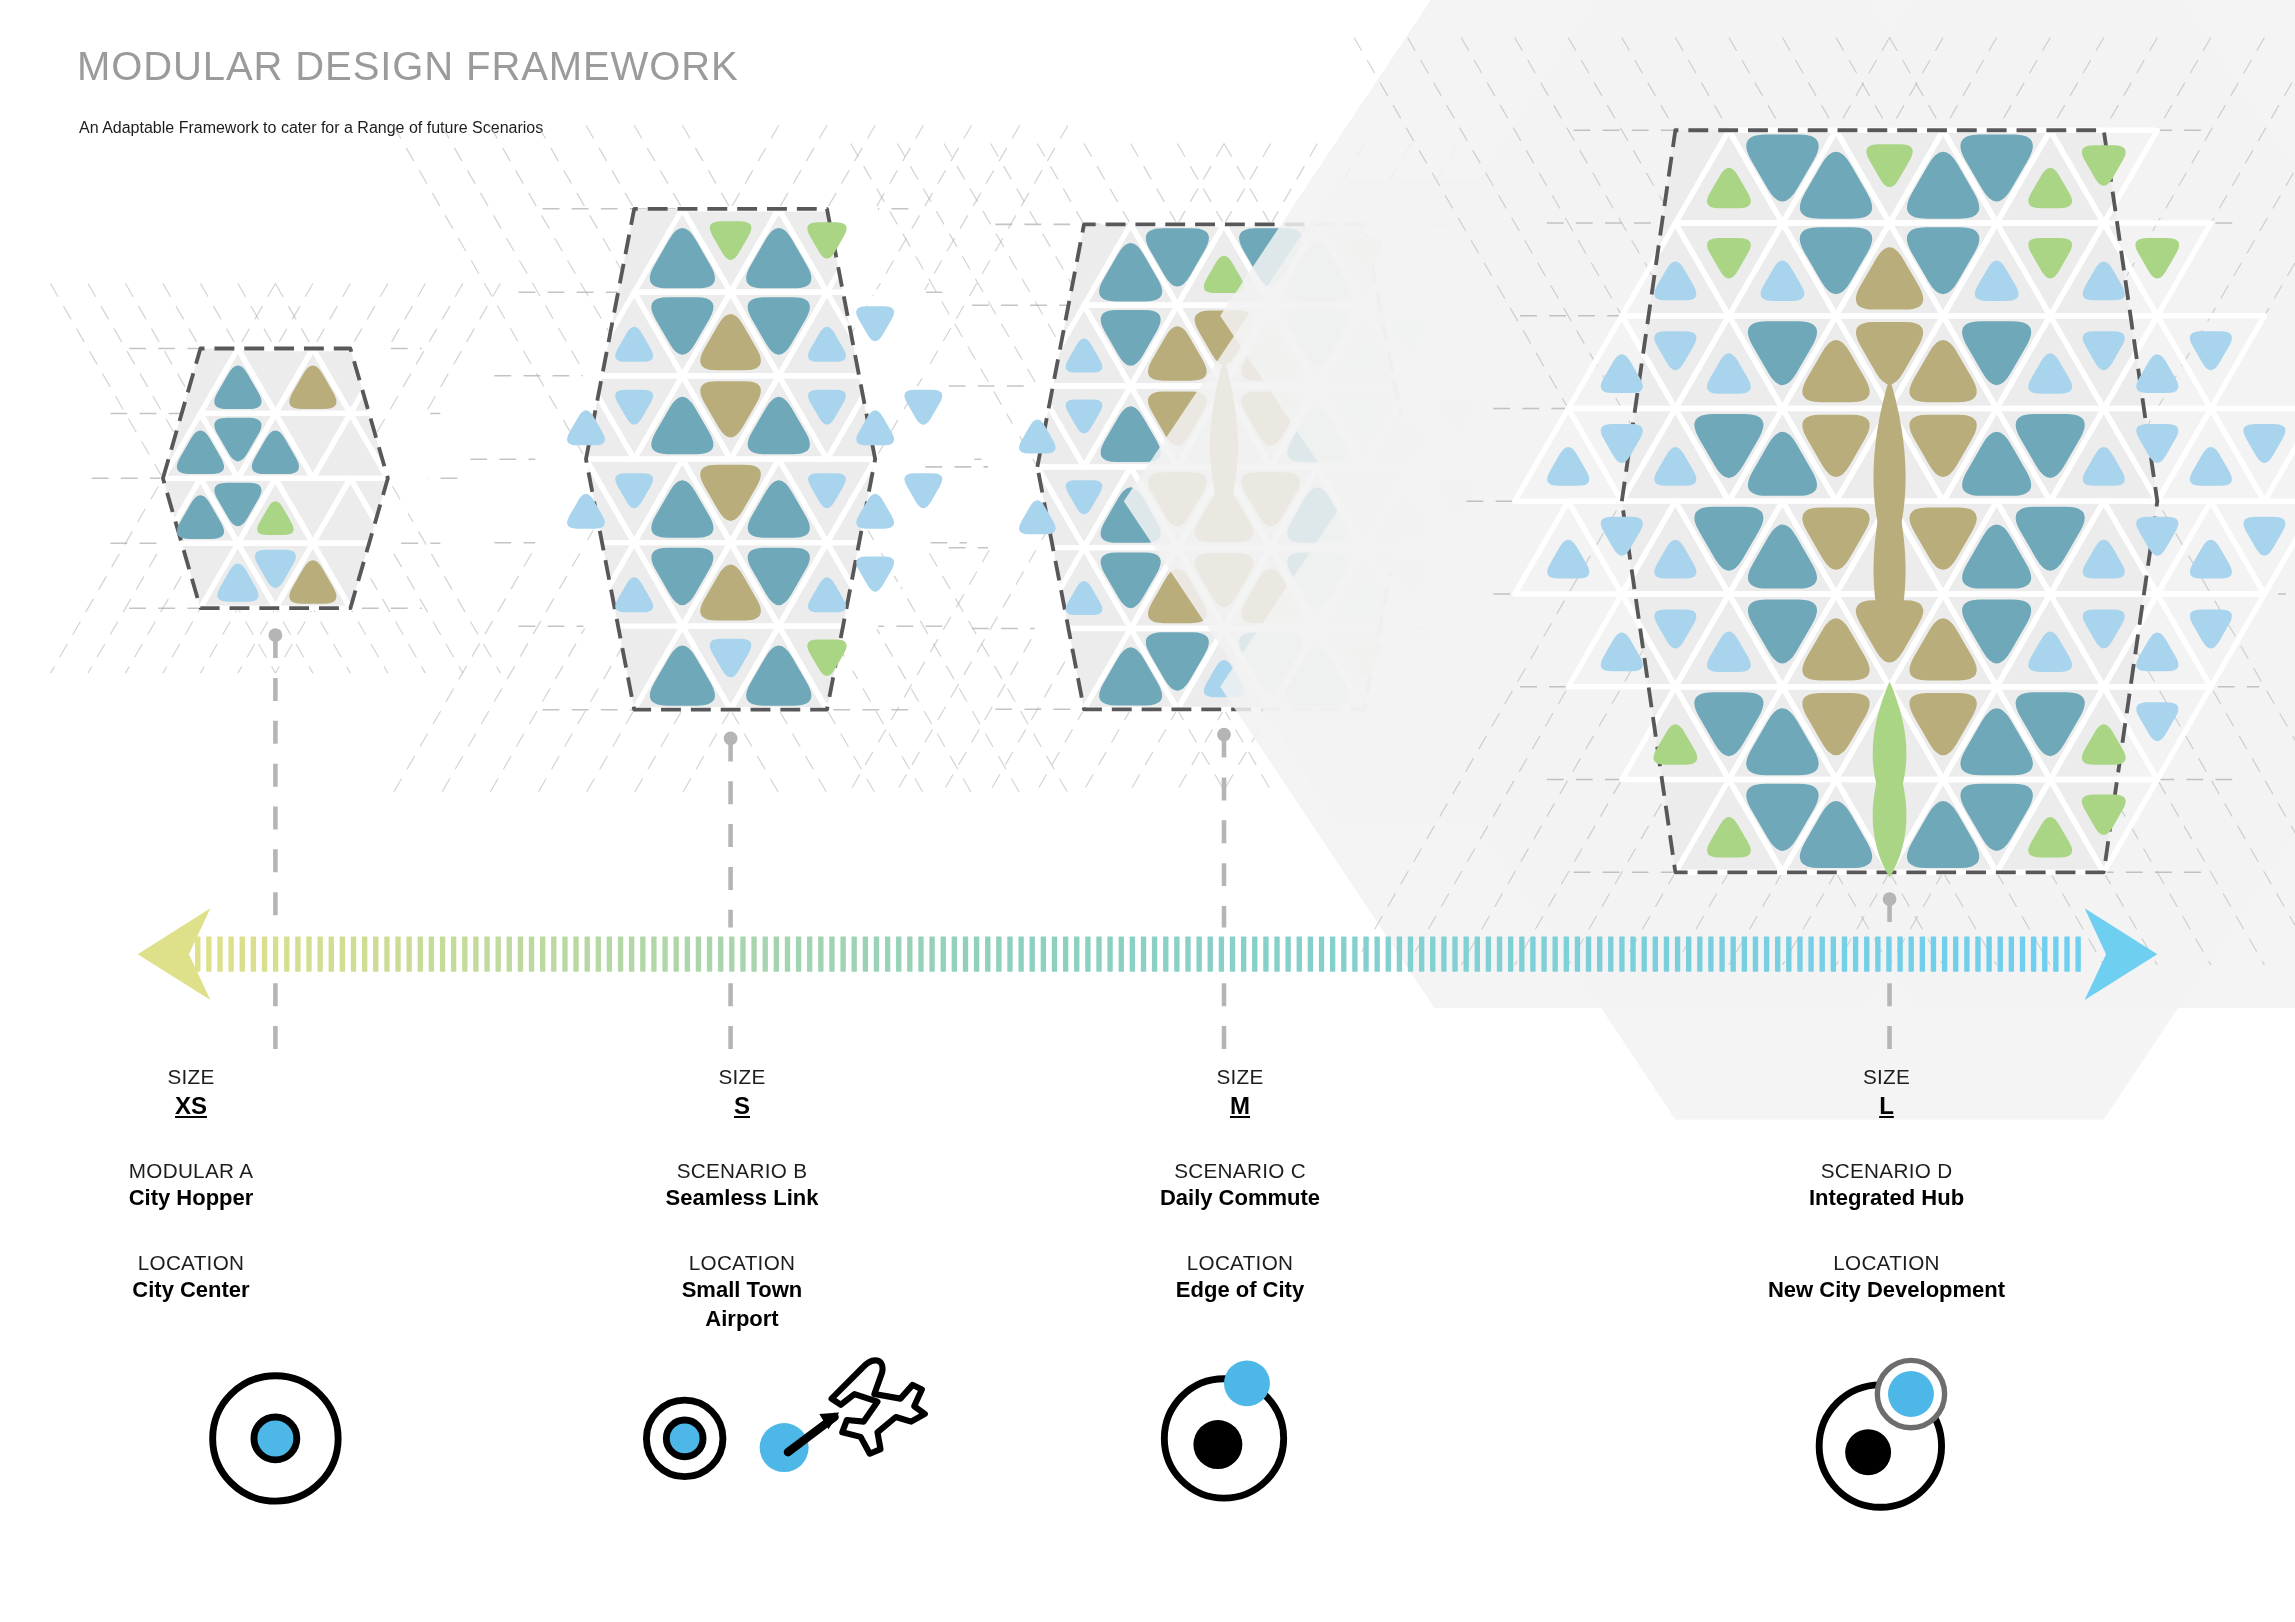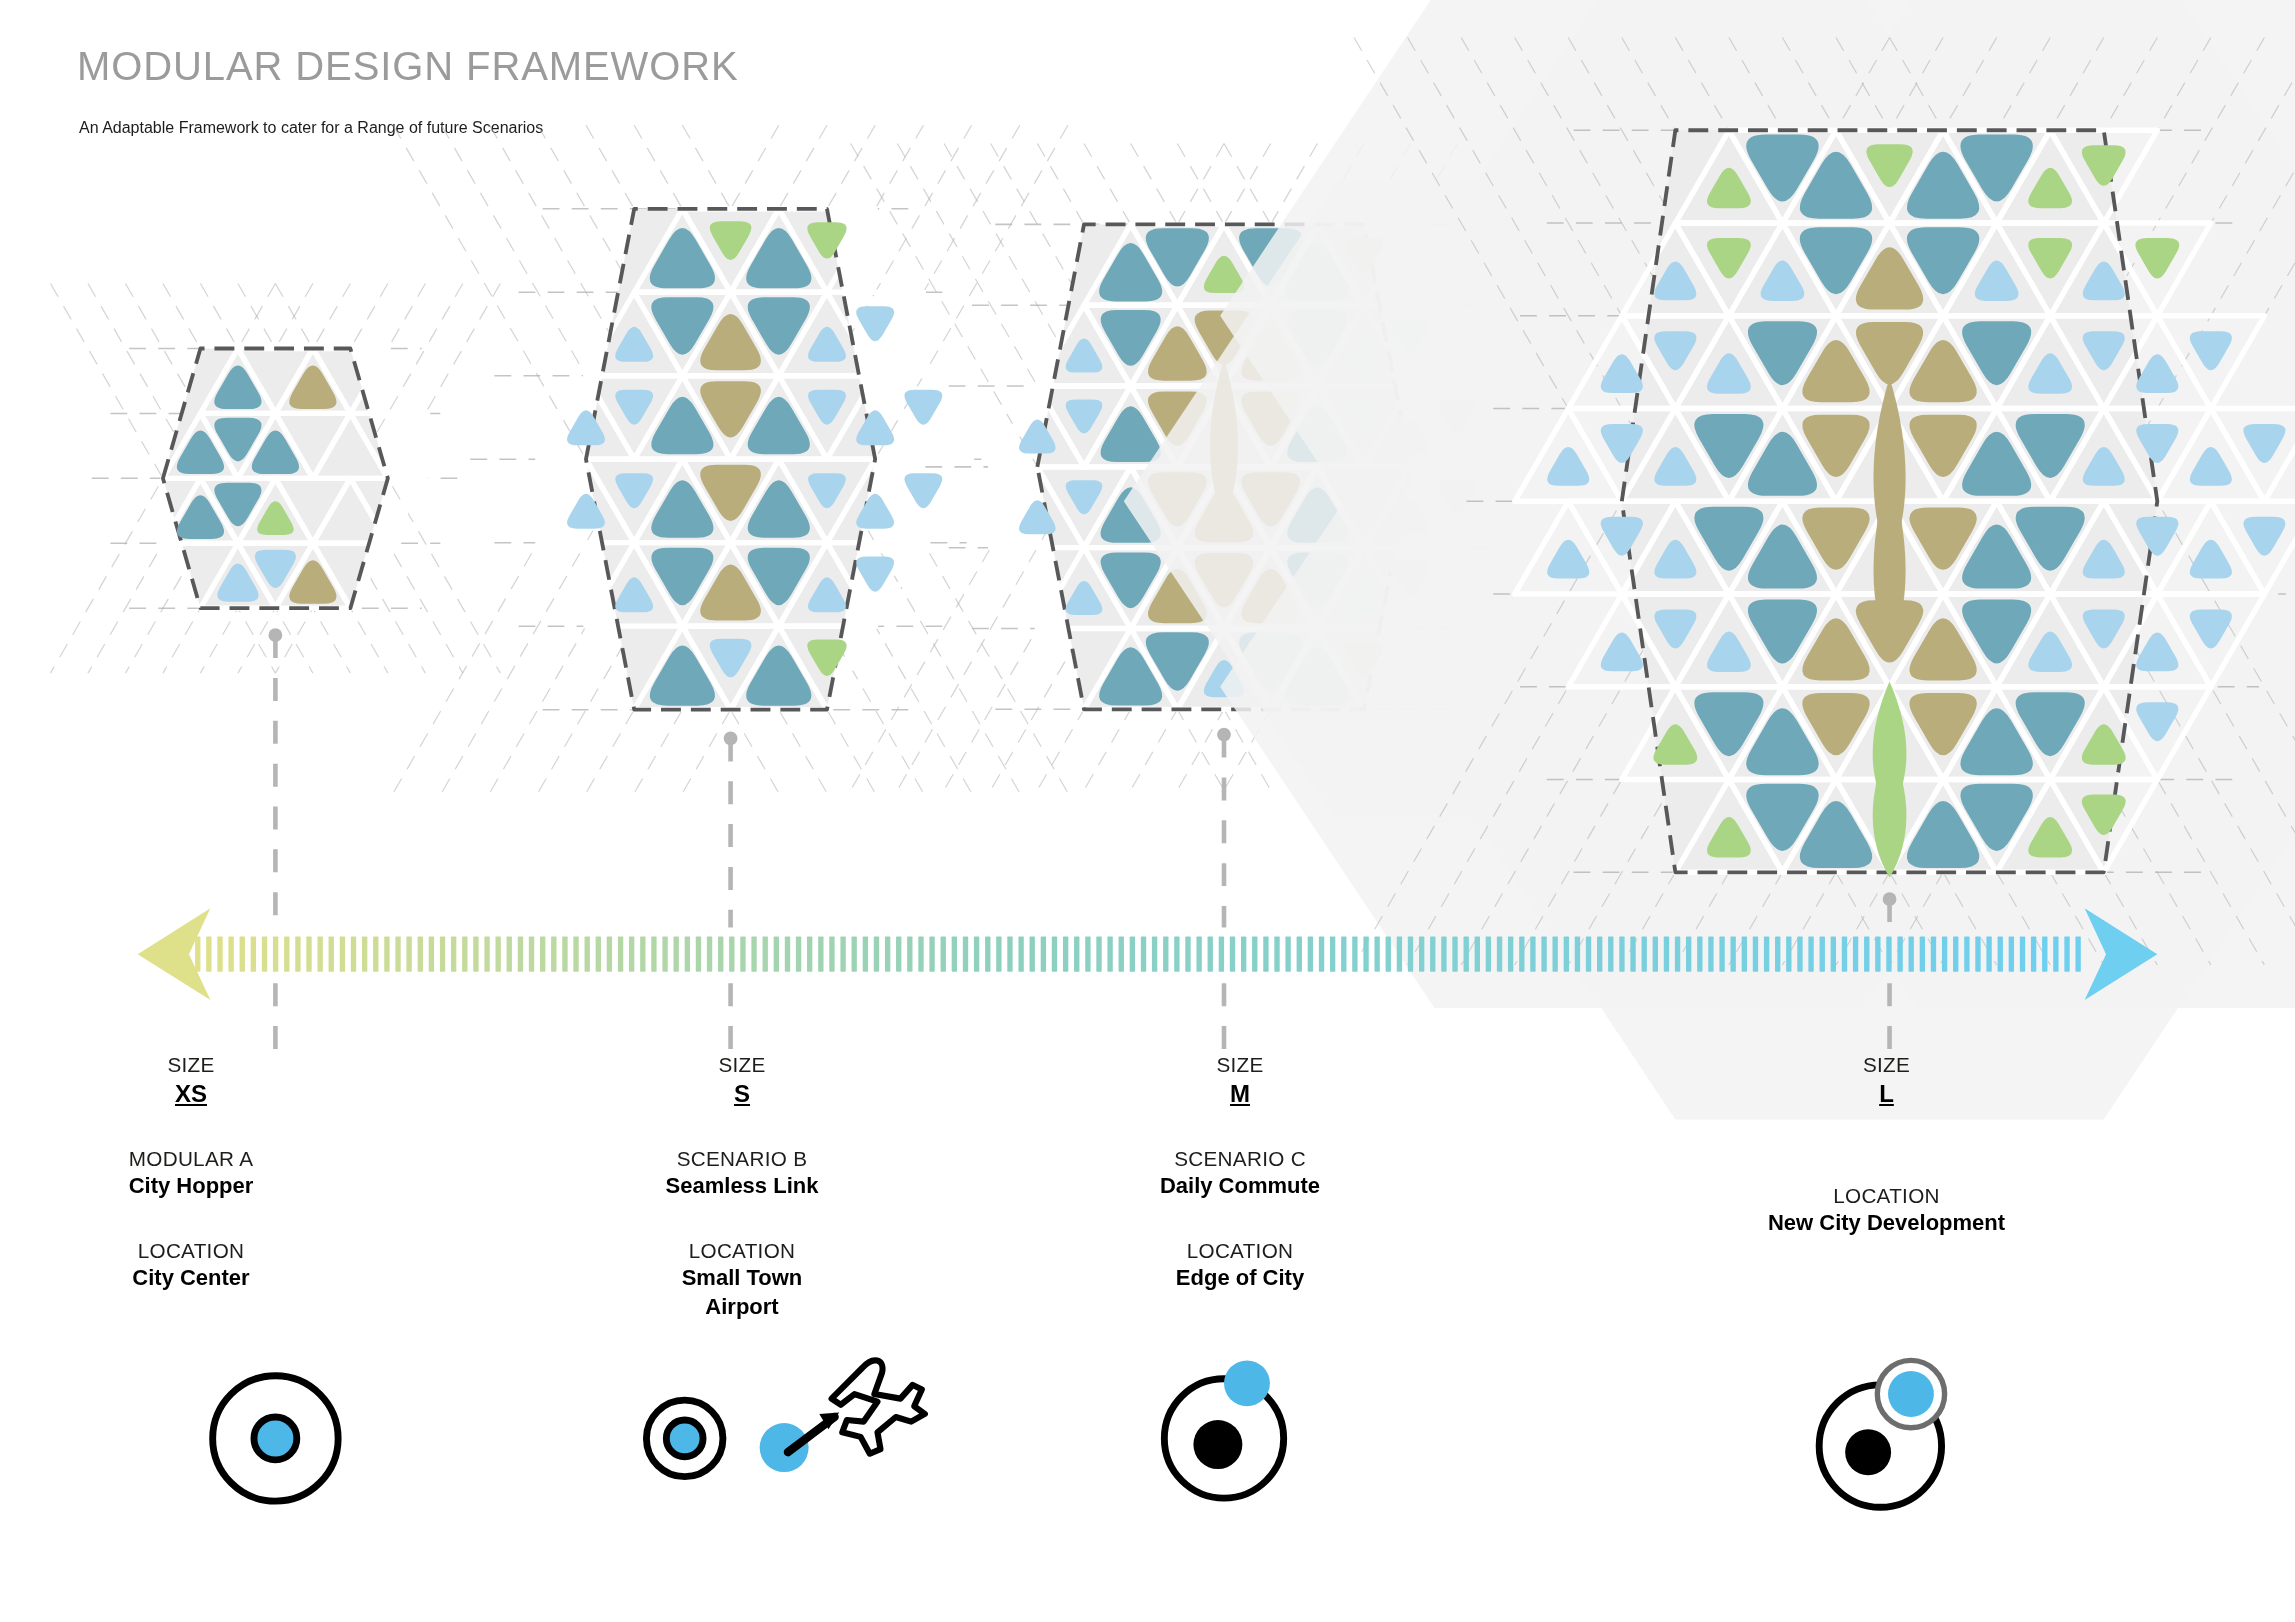--- a/index.html
+++ b/index.html
@@ -15,21 +15,21 @@
     position:absolute; left:77px; top:44px;
     font-size:40px; letter-spacing:0.9px;
     color:#9b9b9b; font-weight:400; white-space:nowrap;
   }
   #page-subtitle{
     position:absolute; left:79px; top:119px;
     font-size:16px; color:#1d1d1b; font-weight:400; white-space:nowrap;
   }
   #diagram-canvas{ position:absolute; left:0; top:0; width:2295px; height:1623px; }
 
-  .col-labels{ position:absolute; text-align:center; }
+  .col-labels{ position:absolute; text-align:center;margin-top:12px; }
   .lbl-caption{ font-size:20.7px; color:#1d1d1b; font-weight:400; letter-spacing:0.3px; line-height:1.28; }
   .lbl-value{ font-size:22px; color:#000; font-weight:bold; line-height:1.30; }
   .lbl-size-value{ font-size:24px; color:#000; font-weight:bold; line-height:1.25;text-decoration:underline; }
   .grp{ margin-bottom:0; }
   .gap-size{ height:37px; }
   .gap-scen{ height:37px; }
 </style>
 </head>
 <body>
 
@@ -814,19 +814,23 @@
     <div class="lbl-value">Edge of City</div>
   </div>
 </div>
 
 <div class="col-labels" id="labels-d" style="left:1695px; top:1052px; width:383px;">
   <div class="grp">
     <div class="lbl-caption">SIZE</div>
     <div class="lbl-size-value">L</div>
   </div>
   <div class="gap-size"></div>
+  <div class="grp">
+    <div class="lbl-caption">SCENARIO D</div>
+    <div class="lbl-value">Integrated Hub</div>
+  </div>
   <div class="gap-scen"></div>
   <div class="grp">
     <div class="lbl-caption">LOCATION</div>
     <div class="lbl-value">New City Development</div>
   </div>
 </div>
 
 
 </body></html>

